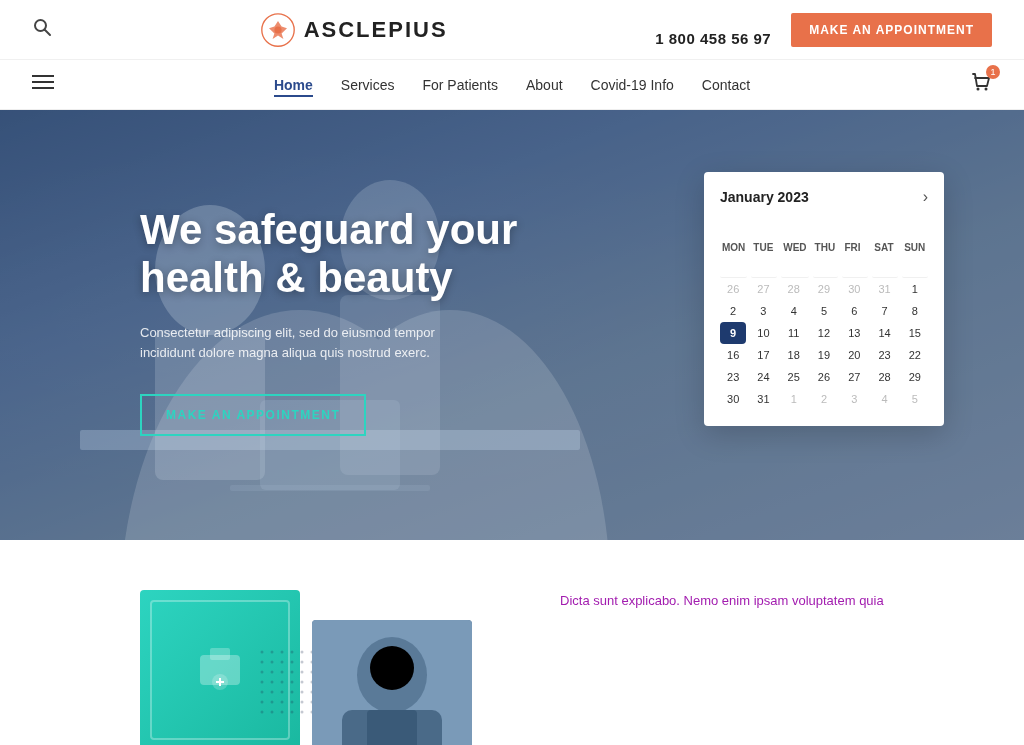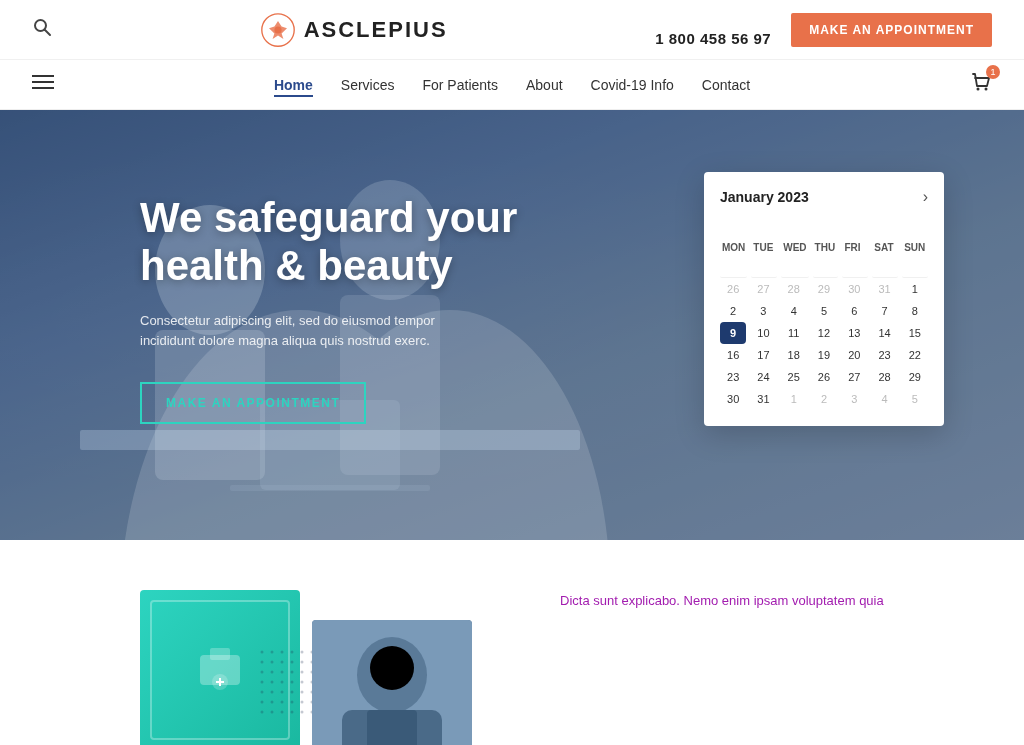--- a/index.html
+++ b/index.html
@@ -110,21 +110,21 @@
     .hero-bg-image {
       position: absolute;
       inset: 0;
       background: 
         radial-gradient(ellipse at 30% 50%, rgba(255,255,255,0.05) 0%, transparent 60%),
         linear-gradient(160deg, #4a6a9a 0%, #6a8aba 30%, #90aac5 60%, #aabdd5 100%);
     }
     .hero-content {
       position: absolute;
       left: 140px;
-      top: 84px;
+      top: 96px;
       max-width: 400px;
       z-index: 10;
     }
     .hero-title {
       font-size: 42px;
       font-weight: 800;
       color: #fff;
       line-height: 1.15;
       margin-bottom: 20px;
       text-shadow: 0 2px 8px rgba(0,0,0,0.3);

